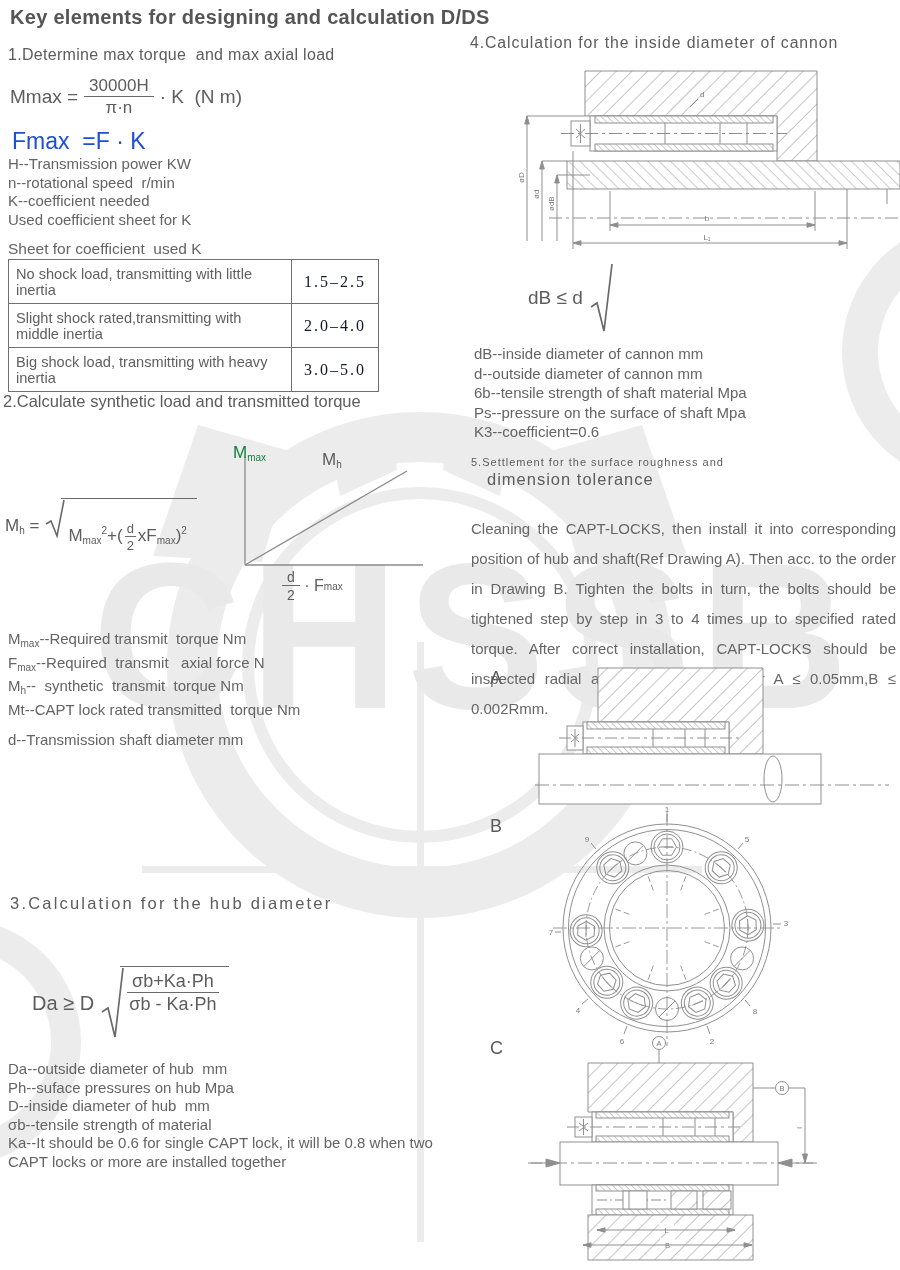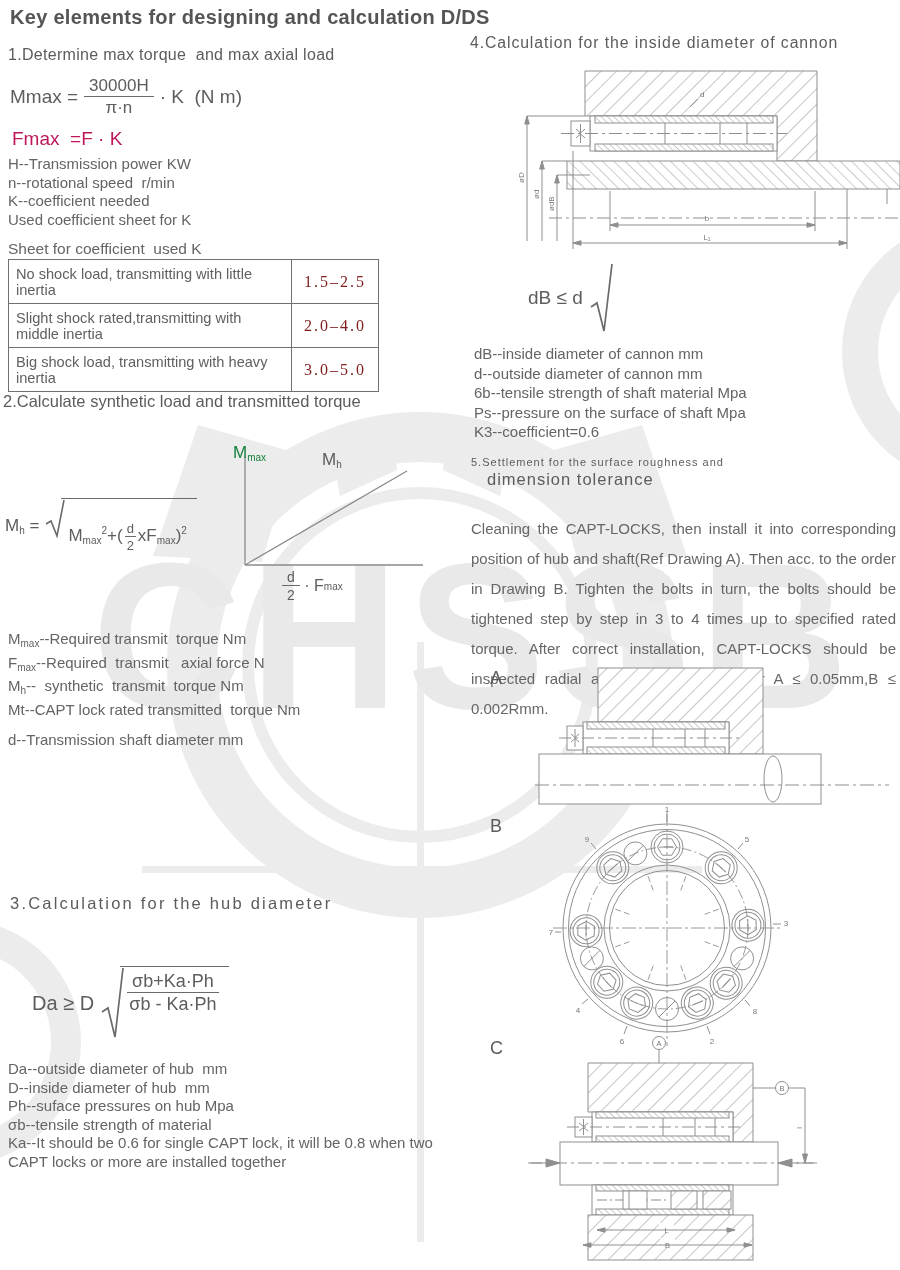--- a/index.html
+++ b/index.html
@@ -18,21 +18,21 @@
   .frac .fn{display:block;border-bottom:1.6px solid #6a6a6a;padding:0 5px}
   .frac .fd{display:block;padding-top:1px}
   .frac.sm{font-size:13px;margin:0 2px}
   .frac.sm .fn{border-bottom-width:1.2px;padding:0 2px}
   .root{display:inline-flex;align-items:flex-start;margin-left:6px}
   .rbar{border-top:1.7px solid #6a6a6a;padding:4px 10px 0 7px;margin-left:-4px}
   .ktable{border-collapse:collapse;background:transparent}
   .ktable td{border:1.3px solid #707070;height:41px}
   .ktable td.kl{width:268px;padding:0 7px;font-size:14.6px;color:#606060}
   .ktable td.kv{width:84px;text-align:center;font-family:"Liberation Serif",serif;
-                font-size:16px;letter-spacing:2px;color:#7f1d1d}
+                font-size:16px;letter-spacing:2px;color:#0f172a}
   .dlabel{font-size:18px;color:#5c5c5c}
   .para{font-size:15px;line-height:30px;text-align:justify;color:#666}
   svg text{font-family:"Liberation Sans",sans-serif}
 </style>
 </head>
 <body>
 
 <div id="page">
 
   <svg width="0" height="0" style="position:absolute" aria-hidden="true">
@@ -76,21 +76,21 @@
 
   <div class="abs fx" style="left:10px;top:76px;font-size:19px">
     <span class="t">Mmax =</span>
     <span class="frac" style="font-size:17px;margin:0 6px">
       <span class="fn t">30000H</span>
       <span class="fd t">π·n</span>
     </span>
     <span class="t">· K  (N m)</span>
   </div>
 
-  <div class="abs t" style="left:12px;top:128px;font-size:19px;color:#be185d">Fmax  =F · K</div>
+  <div class="abs t" style="left:12px;top:128px;font-size:23px;color:#1d4ed8">Fmax  =F · K</div>
 
   <div class="abs" style="left:8px;top:155px">
     <div class="note t">H--Transmission power KW</div>
     <div class="note t">n--rotational speed  r/min</div>
     <div class="note t">K--coefficient needed</div>
     <div class="note t">Used coefficient sheet for K</div>
   </div>
 
   <div class="abs t" style="left:8px;top:240px;font-size:15.5px">Sheet for coefficient  used K</div>
 
@@ -164,22 +164,22 @@
         <span class="frac" style="font-size:18px">
           <span class="fn t">σb+Ka·Ph</span>
           <span class="fd t">σb - Ka·Ph</span>
         </span>
       </span>
     </span>
   </div>
 
   <div class="abs" style="left:8px;top:1060px;width:470px">
     <div class="note t">Da--outside diameter of hub  mm</div>
+    <div class="note t">Ph--suface pressures on hub Mpa</div>
     <div class="note t">D--inside diameter of hub  mm</div>
-    <div class="note t">Ph--suface pressures on hub Mpa</div>
     <div class="note t">σb--tensile strength of material</div>
     <div class="note" style="width:468px">Ka--It should be 0.6 for single CAPT lock, it will be 0.8 when two CAPT locks or more are installed together</div>
   </div>
 
   <div class="abs sh t" style="left:470px;top:34px;font-size:15.8px;letter-spacing:.9px">4.Calculation for the inside diameter of cannon</div>
 
   <svg class="abs" style="left:515px;top:63px" width="385" height="192">
     <g stroke="#8f8f8f" stroke-width="1" fill="none">
       <g>
         <path d="M70,8 H302 V98 H262 V53 H70 Z" fill="url(#hA)"></path>

